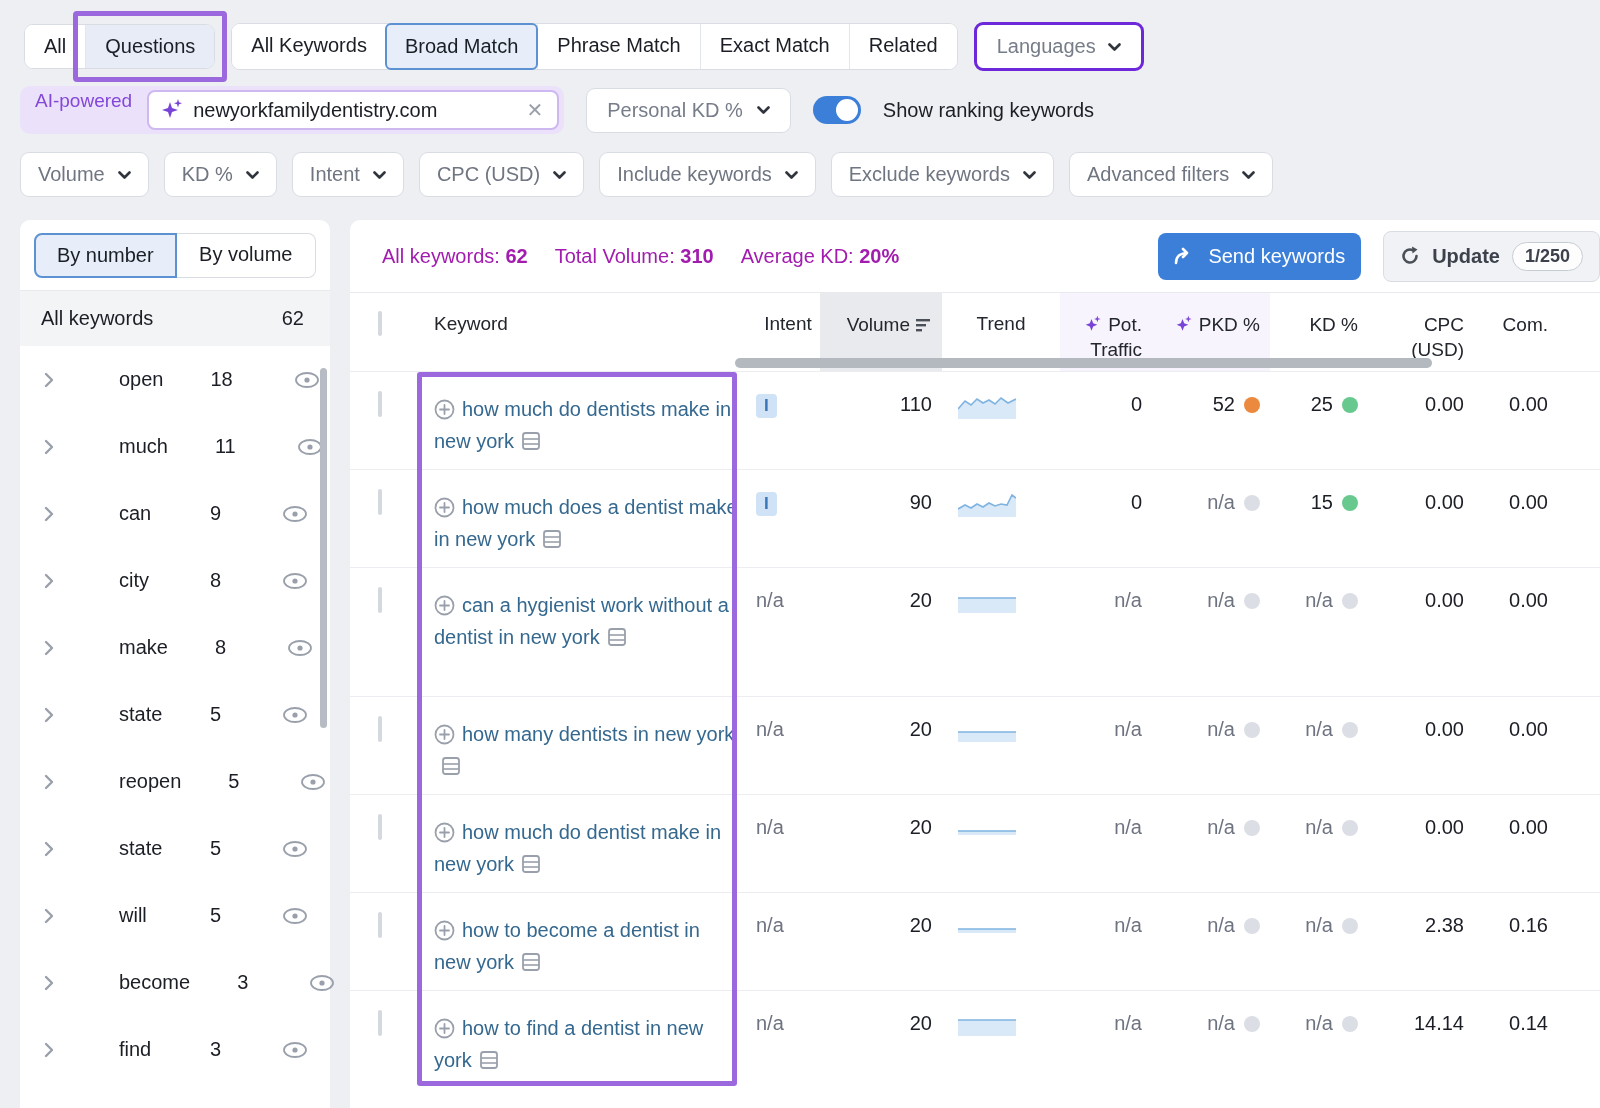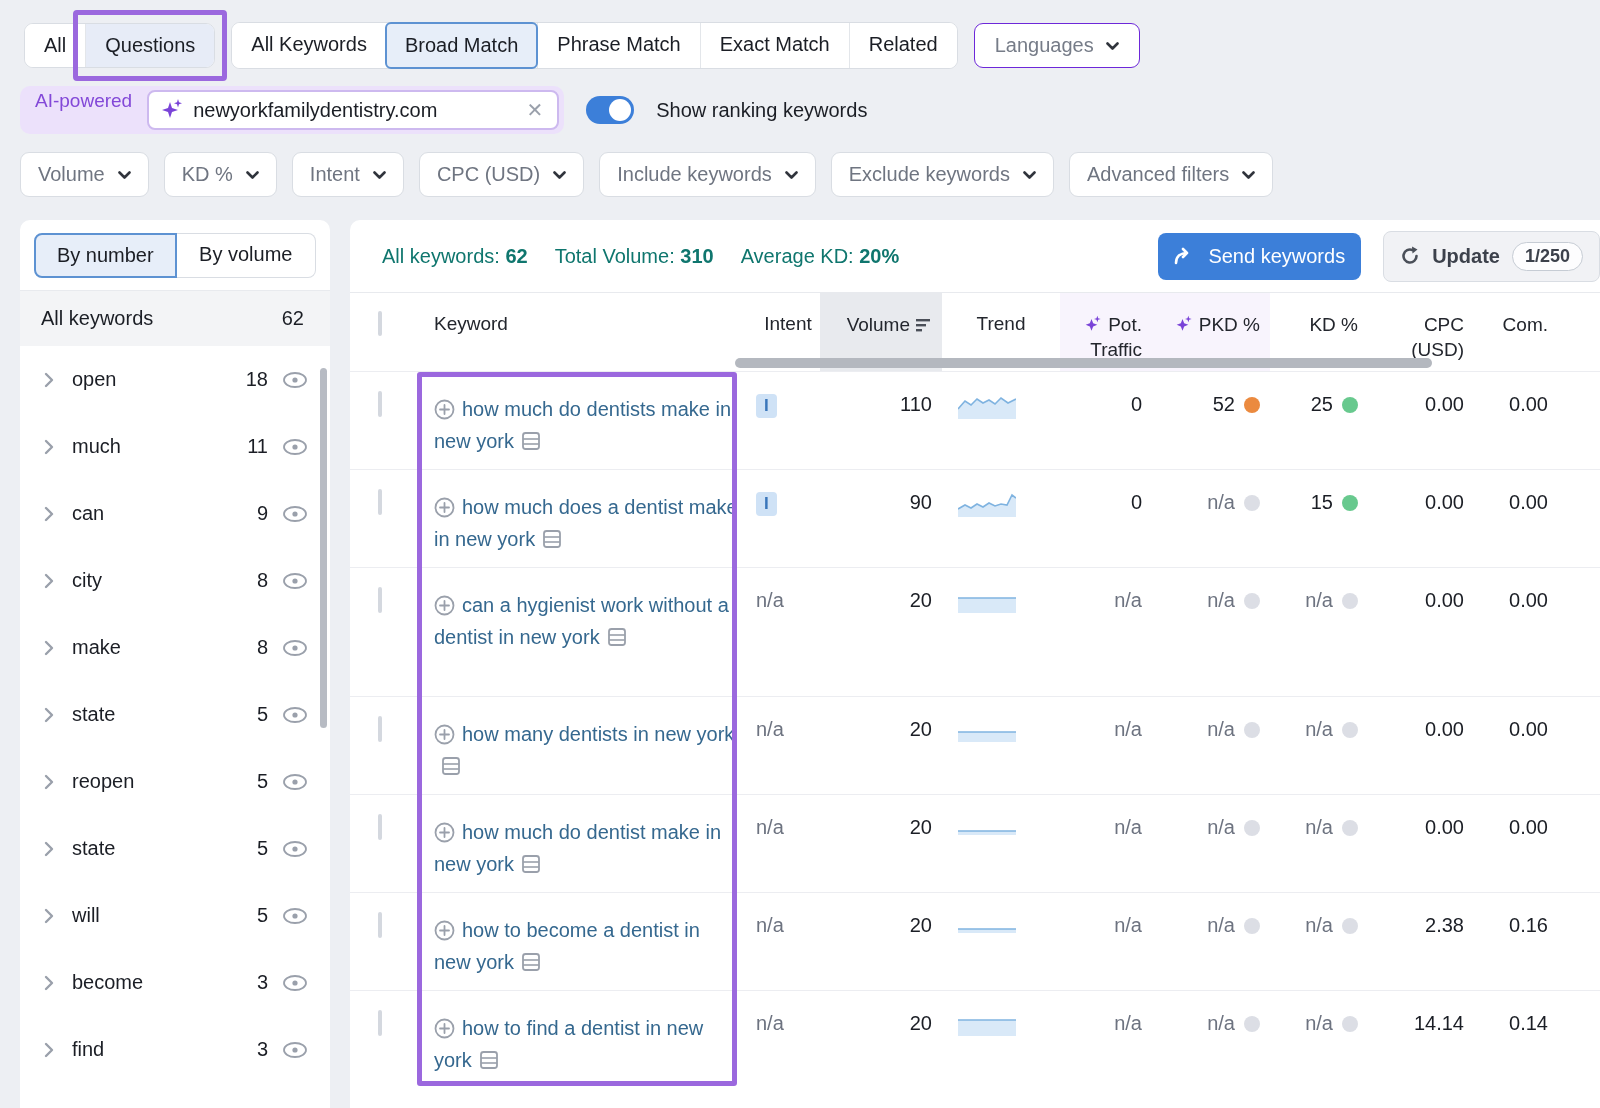--- a/index.html
+++ b/index.html
@@ -12,21 +12,21 @@
   }
   
   .tabs-row { position:absolute; left:24px; top:22px; display:flex; align-items:center; gap:16px; }
   .tab-group { display:flex; background:#fff; border:1px solid #d9dde3; border-radius:9px; overflow:visible; }
   .tab { padding:10px 19px; font-size:20px; color:#1b1e25; cursor:pointer; border-left:1px solid #e3e6ea; white-space:nowrap; position:relative; background:#fff; border-radius:0; }
   .tab:first-child { border-left:none; border-radius:8px 0 0 8px; }
   .tab:last-child { border-radius:0 8px 8px 0; }
   .tab.hl-questions { background:#e7ecf7; }
   .tab.selected-blue { background:#e7eef9; border:2px solid #5d92d2; border-radius:6px; margin:-1px; padding:10px 18px; z-index:2; }
   .annotation-q { position:absolute; left:-13px; top:-14px; right:-13px; bottom:-14px; border:5px solid #9b68de; border-radius:4px; pointer-events:none; z-index:5; }
-  .lang-btn { display:flex; align-items:center; gap:12px; background:#fff; border:1px solid #6d28d9; border-radius:9px; padding:10px 20px; font-size:20px; color:#767c88; cursor:pointer; }
+  .lang-btn { display:flex; align-items:center; gap:12px; background:#fff; border:3px solid #6d28d9; border-radius:9px; padding:10px 20px; font-size:20px; color:#767c88; cursor:pointer; }
   
   .search-row { position:absolute; left:20px; top:86px; display:flex; align-items:center; gap:22px; }
   .ai-pill { display:flex; align-items:flex-start; background:#ece1fb; border-radius:10px; padding:4px 5px 4px 0; }
   .ai-label { color:#8348d8; font-size:19px; padding:0 15px; }
   .search-box { display:flex; align-items:center; background:#fff; border:2px solid #cdb9ef; border-radius:8px; height:40px; width:412px; padding:0 12px; }
   .search-input { border:none; outline:none; font-size:20px; color:#1b1e25; flex:1; font-family:inherit; background:transparent; }
   .clear-x { color:#9aa0ab; font-size:20px; cursor:pointer; padding:0 2px; }
   .pkd-btn { display:flex; align-items:center; gap:14px; background:#fff; border:1px solid #d9dde3; border-radius:9px; padding:10px 20px; font-size:20px; color:#767c88; cursor:pointer; }
   .toggle { width:48px; height:28px; background:#3c7fd9; border-radius:14px; position:relative; cursor:pointer; flex:none; }
   .toggle .knob { position:absolute; right:3px; top:3px; width:22px; height:22px; border-radius:50%; background:#fff; }
@@ -39,31 +39,31 @@
   
   .sidebar { position:absolute; left:20px; top:220px; width:310px; height:888px; background:#fff; border-radius:10px 10px 0 0; }
   .seg { display:flex; margin:13px 14px 12px 14px; }
   .seg-btn { flex:1; text-align:center; font-size:20px; padding:9px 16px; border:1px solid #d9dde3; background:#fff; color:#1b1e25; cursor:pointer; }
   .seg-btn.on { background:#e7eef9; border:2px solid #5d92d2; border-radius:8px; z-index:2; }
   .seg-btn:first-child { border-radius:8px 0 0 8px; }
   .seg-btn:last-child { border-radius:0 8px 8px 0; border-left:none; }
   .side-divider { height:1px; background:#e8eaee; }
   .all-kw-row { display:flex; justify-content:space-between; align-items:center; background:#f3f4f6; padding:16px 26px 16px 21px; font-size:20px; cursor:pointer; }
   .group-list { position:relative; }
-  .group-row { display:flex; align-items:center; height:67px; padding:0 22px 0 24px; font-size:20px; cursor:pointer; }
+  .group-row { display:flex; align-items:center; height:67px; padding:0 22px 0 24px; font-size:20px; cursor:pointer;gap:47px; }
   .g-chev { width:10px; height:16px; margin-right:18px; flex:none; }
   .g-chev polyline { fill:none; stroke:#9aa0ab; stroke-width:2.4; stroke-linecap:round; stroke-linejoin:round; }
   .g-label { flex:1; }
   .g-count { margin-right:14px; }
   .eye { width:26px; height:18px; flex:none; cursor:pointer; }
   .side-scroll { position:absolute; right:3px; top:77px; width:7px; height:360px; background:#b7bbc3; border-radius:4px; cursor:pointer; }
   
   .main { position:absolute; left:350px; top:220px; width:1260px; height:888px; background:#fff; border-radius:10px 0 0 0; }
   .summary-bar { display:flex; align-items:center; height:73px; padding:0 10px 0 32px; border-bottom:1px solid #e8eaee; }
-  .stat { font-size:20px; color:#0f766e; margin-right:27px; }
+  .stat { font-size:20px; color:#a21caf; margin-right:27px; }
   .stat b { font-weight:bold; }
   .summary-spacer { flex:1; }
   .send-btn { display:flex; align-items:center; gap:12px; background:#3c7fd9; color:#fff; font-size:20px; border:none; border-radius:8px; padding:12px 16px; cursor:pointer; margin-right:22px; }
   .update-btn { display:flex; align-items:center; gap:12px; background:#f1f2f5; border:1px solid #d9dde3; border-radius:8px; padding:10px 16px; font-size:20px; color:#3c414b; cursor:pointer; white-space:nowrap;font-weight:bold; }
   .update-pill { border:1px solid #c6ccd4; background:#fdfdfe; border-radius:999px; padding:3px 12px; font-size:18px; color:#3c414b; }
   
   .thead { position:relative; display:grid; grid-template-columns:56px 322px 64px 122px 118px 92px 118px 98px 106px 84px; padding:0 0 0 28px; height:78px; font-size:19px; color:#23262d; }
   .thead .cell { padding-top:20px; }
   .th-right { text-align:right; padding-right:10px; line-height:1.3; }
   .th-center { text-align:center; }
@@ -140,20 +140,26 @@
     <span class="ai-label">AI-powered</span>
     <div class="search-box">
       <svg class="ai-spark-input" viewBox="0 0 24 24">
         <path d="M9 4 L11 10 L17 12 L11 14 L9 20 L7 14 L1 12 L7 10 Z"></path>
         <path d="M17 1 L18 4.2 L21 5.2 L18 6.2 L17 9.4 L16 6.2 L13 5.2 L16 4.2 Z"></path>
       </svg>
       <input class="search-input" value="newyorkfamilydentistry.com" style="">
       <span class="clear-x">✕</span>
     </div>
   </div>
+  <div class="pkd-btn">
+    <span>Personal KD %</span>
+    <svg class="chev" viewBox="0 0 13 8">
+        <polyline points="1.5,1.5 6.5,6.5 11.5,1.5"></polyline>
+      </svg>
+  </div>
   <div class="toggle">
       <span class="knob"></span>
     </div>
   <span class="toggle-label">Show ranking keywords</span>
 </div>
 
 <div class="filters-row">
   <div class="filter-btn">
       <span>Volume</span>
       <svg class="chev" viewBox="0 0 13 8">

